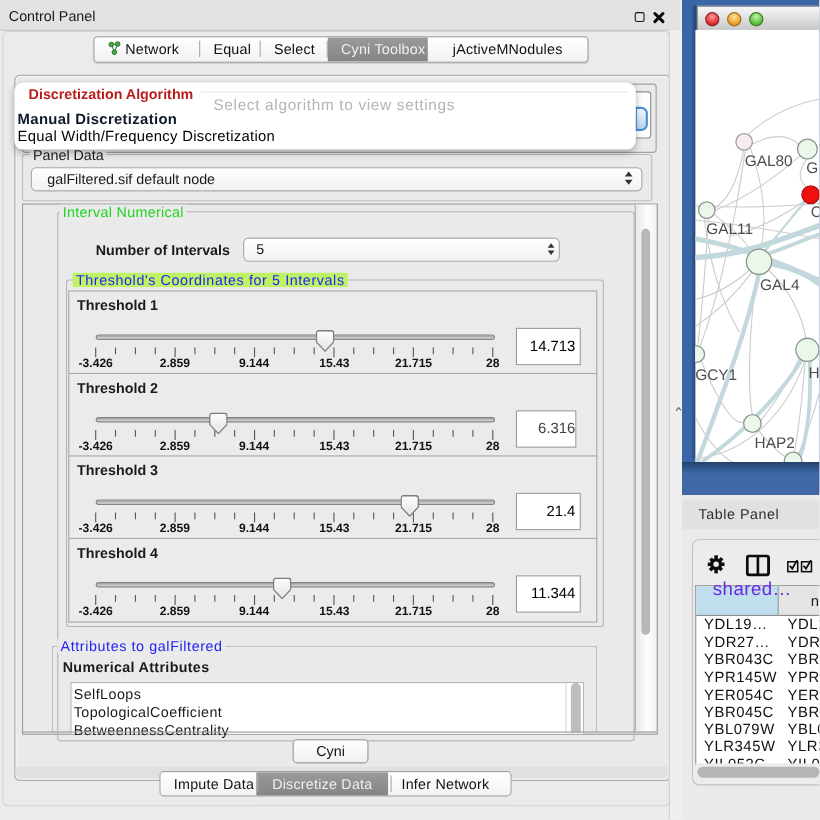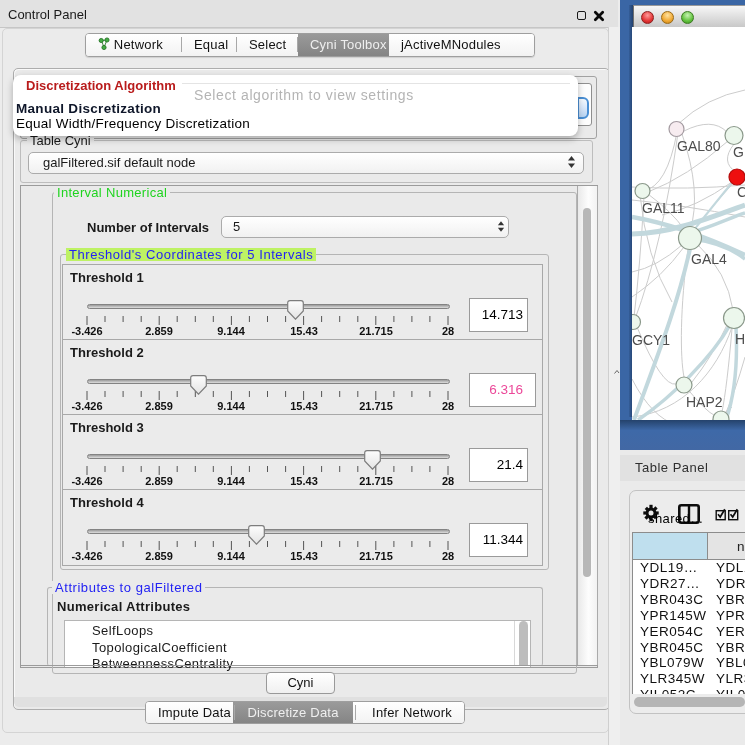--- a/index.html
+++ b/index.html
@@ -31,34 +31,34 @@
 <div class="abs" style="left:2px;top:28px;width:605px;height:703px;background:#ebebeb;
   border:1px solid #d4d4d4;border-radius:5px;"></div>
 
 <div class="abs" style="left:85px;top:33px;height:22px;border:1px solid #9e9e9e;border-radius:4px;
   overflow:hidden;background:#fff;white-space:nowrap;box-shadow:0 1px 1px rgba(0,0,0,0.12);">
   <div class="seg" style="width:72px;"><svg width="12" height="14" viewBox="0 0 12 14" style="vertical-align:-2px;">
     <path d="M3.5 3.5 L9 3 M3.5 3.5 L6 10.5 M9 3 L6 10.5" stroke="#2a7a2a" stroke-width="0.9" fill="none"></path>
     <circle cx="3.2" cy="3.5" r="2.1" fill="#44ac44" stroke="#1d6b1d" stroke-width="0.8"></circle>
     <circle cx="9" cy="3" r="2.1" fill="#44ac44" stroke="#1d6b1d" stroke-width="0.8"></circle>
     <circle cx="6" cy="10.5" r="2.1" fill="#44ac44" stroke="#1d6b1d" stroke-width="0.8"></circle>
-  </svg> Network</div><div class="seg" style="width:31px;text-align:center;">Equal</div><div class="seg" style="width:37px;text-align:center;">Select</div><div class="seg sel" style="width:67px;text-align:center;">Cyni Toolbox</div><div class="seg" style="width:121px;text-align:left;border-right:none;">jActiveMNodules</div>
+  </svg> Network</div><div class="seg" style="width:31px;text-align:center;">Equal</div><div class="seg" style="width:37px;text-align:center;">Select</div><div class="seg sel" style="width:67px;text-align:center;">Cyni Toolbox</div><div class="seg" style="width:121px;text-align:center;border-right:none;">jActiveMNodules</div>
 </div>
 
 <div class="abs" style="left:13px;top:68px;width:595px;height:640px;background:#eaeaea;
   border:1px solid #adadad;border-radius:5px;box-shadow:inset 1px 1px 0 rgba(255,255,255,0.7);"></div>
 <div class="abs" style="left:14px;top:697px;width:593px;height:10px;background:#e0e0e0;border-radius:0 0 5px 5px;"></div>
 
 <div class="group" style="left:20px;top:76px;width:575px;height:61px;border-color:#a2a2a2;"></div>
 <div class="abs" style="left:28px;top:83px;width:562px;height:41px;background:#fdfdfd;border:1px solid #8f8f8f;border-radius:3px;"></div>
 <div class="abs" style="left:577px;top:97px;width:8px;height:18px;border-radius:0 6px 6px 0;
   background:linear-gradient(#f5faff,#dceafc 45%,#b9d4f2);border:2px solid #4a8fd4;"></div>
 
 <div class="group" style="left:20px;top:140px;width:571px;height:41px;"></div>
-<div class="gtitle t13" style="left:27px;top:134px;background:#eaeaea;">Table Cyni</div>
+<div class="gtitle t13" style="left:27px;top:134px;background:#eaeaea;">Panel Data</div>
 <div class="combo" style="left:28px;top:152px;width:554px;height:20px;background:linear-gradient(#ffffff,#f1f1f1);border-radius:5px;"></div>
 <div class="abs t13" style="left:43px;top:155px;">galFiltered.sif default node</div>
 <svg class="abs" style="left:567px;top:155px;" width="9" height="14" viewBox="0 0 9 14">
   <path d="M4.5 1 L8 5.5 L1 5.5 Z" fill="#333"></path>
     <path d="M4.5 13 L8 8.5 L1 8.5 Z" fill="#333"></path>
 </svg>
 
 <div class="abs" style="left:20px;top:185px;width:576px;height:481px;background:#eaeaea;
   border:1px solid #9b9b9b;"></div>
 
@@ -163,21 +163,21 @@
 <svg class="abs" style="left:190.4px;top:375px;z-index:3;" width="17" height="20" viewBox="0 0 17 20">
     <path d="M3 0.7 H14 Q16.3 0.7 16.3 3 V11 L8.5 19.2 L0.7 11 V3 Q0.7 0.7 3 0.7 Z" fill="url(#thg2)" stroke="#7d7d7d" stroke-width="1.2"></path>
     <defs>
       <linearGradient id="thg2" x1="0" y1="0" x2="0" y2="1">
         <stop offset="0" stop-color="#fdfdfd"></stop>
         <stop offset="0.5" stop-color="#f0f0f0"></stop>
         <stop offset="1" stop-color="#e4e4e4"></stop>
       </linearGradient>
     </defs>
   </svg>
-<div class="abs" style="left:469px;top:373px;width:53px;height:32px;background:#fff;border:1px solid #9a9a9a;font-size:13.5px;color:#ec4899;text-align:right;line-height:32px;padding-right:12px;">6.316</div>
+<div class="abs" style="left:469px;top:373px;width:53px;height:32px;background:#fff;border:1px solid #9a9a9a;font-size:13.5px;color:#404040;text-align:right;line-height:32px;padding-right:0;">6.316</div>
 <div class="abs" style="left:62px;top:414px;width:479px;height:75px;background:#ebebeb;border:1px solid #a8a8a8;"></div>
 <div class="abs t13 bold" style="left:70px;top:420px;">Threshold 3</div>
 <div class="abs" style="left:87px;top:454px;width:361px;height:3px;border-radius:3px;background:linear-gradient(#9a9a9a,#dedede);border:1px solid #838383;"></div>
 <svg class="abs" style="left:62px;top:465px;" width="479" height="10" viewBox="0 0 479 10">
     <g stroke="#555" stroke-width="1">
       <line x1="25.0" y1="1" x2="25.0" y2="10"></line>
       <line x1="43.0" y1="1" x2="43.0" y2="7"></line>
       <line x1="61.1" y1="1" x2="61.1" y2="7"></line>
       <line x1="79.2" y1="1" x2="79.2" y2="7"></line>
       <line x1="97.2" y1="1" x2="97.2" y2="10"></line>
@@ -259,31 +259,31 @@
         <stop offset="1" stop-color="#e4e4e4"></stop>
       </linearGradient>
     </defs>
   </svg>
 <div class="abs" style="left:469px;top:523px;width:53px;height:32px;background:#fff;border:1px solid #9a9a9a;font-size:13.5px;color:#000;text-align:right;line-height:32px;padding-right:4px;">11.344</div>
 
 <div class="group" style="left:47px;top:587px;width:494px;height:78px;border-bottom:none;border-color:#b5b5b5;"></div>
 <div class="gtitle" style="left:52px;top:581px;background:#eaeaea;font-size:13px;letter-spacing:0.55px;color:#2323f3;">Attributes to galFiltered</div>
 <div class="abs t13 bold" style="left:57px;top:599px;letter-spacing:0.3px;">Numerical Attributes</div>
 <div class="abs" style="left:64px;top:620px;width:465px;height:46px;background:#fff;border:1px solid #b5b5b5;border-bottom:none;"></div>
-<div class="abs t13" style="left:67px;top:623px;line-height:16.5px;letter-spacing:0.4px;margin-left:25px;">SelfLoops<br>TopologicalCoefficient<br>BetweennessCentrality</div>
+<div class="abs t13" style="left:67px;top:623px;line-height:16.5px;letter-spacing:0.4px;">SelfLoops<br>TopologicalCoefficient<br>BetweennessCentrality</div>
 <div class="abs" style="left:514px;top:621px;width:1px;height:45px;background:#d8d8d8;"></div>
 <div class="abs" style="left:519px;top:621px;width:9px;height:45px;background:#bdbdbd;border-radius:4.5px 4.5px 0 0;"></div>
 <div class="abs" style="left:20px;top:665px;width:577px;height:1px;background:#9b9b9b;"></div>
 
 <div class="abs" style="left:266px;top:672px;width:67px;height:20px;background:linear-gradient(#ffffff,#f0f0f0);
   border:1px solid #999;border-radius:4px;text-align:center;line-height:20px;font-size:13px;color:#111;">Cyni</div>
 
 <div class="abs" style="left:145px;top:701px;height:21px;border:1px solid #9e9e9e;border-radius:4px;
   overflow:hidden;background:#fff;white-space:nowrap;z-index:5;">
-  <div class="seg" style="width:63px;text-align:center;line-height:21px;">Impute Data</div><div class="seg sel" style="width:96px;text-align:center;line-height:21px;">Discretize Data</div><div class="seg" style="width:87px;text-align:right;line-height:21px;border-right:none;">Infer Network</div>
+  <div class="seg" style="width:63px;text-align:center;line-height:21px;">Impute Data</div><div class="seg sel" style="width:96px;text-align:center;line-height:21px;">Discretize Data</div><div class="seg" style="width:87px;text-align:left;line-height:21px;border-right:none;">Infer Network</div>
 </div>
 
 <div class="abs" style="left:180.7px;top:37px;width:1px;height:15px;background:#a8a8a8;z-index:6;"></div>
 <div class="abs" style="left:236.3px;top:37px;width:1px;height:15px;background:#a8a8a8;z-index:6;"></div>
 <div class="abs" style="left:297.4px;top:37px;width:1px;height:15px;background:#a8a8a8;z-index:6;"></div>
 <div class="abs" style="left:234.0px;top:705px;width:1px;height:15px;background:#a8a8a8;z-index:6;"></div>
 <div class="abs" style="left:355.0px;top:705px;width:1px;height:15px;background:#a8a8a8;z-index:6;"></div>
 
 <div class="abs" style="left:608px;top:27px;width:12px;height:718px;background:#efefef;border-left:1px solid #cfcfcf;"></div>
 <div class="abs" style="left:608px;top:0;width:10px;height:27px;background:#e2e2e2;"></div>
@@ -398,21 +398,21 @@
 <svg class="abs" style="left:715px;top:506px;" width="24" height="15" viewBox="0 0 24 15">
   <rect x="1.2" y="4.7" width="9" height="9" fill="none" stroke="#0d0d0d" stroke-width="1.4"></rect>
   <path d="M3 8.3 L5.2 11 L9.8 3.2" fill="none" stroke="#0d0d0d" stroke-width="1.7"></path>
   <rect x="13.7" y="4.7" width="9" height="9" fill="none" stroke="#0d0d0d" stroke-width="1.4"></rect>
   <path d="M15.5 8.3 L17.7 11 L22.3 3.2" fill="none" stroke="#0d0d0d" stroke-width="1.7"></path>
 </svg>
 
 <div class="abs" style="left:632px;top:532px;width:113px;height:164px;background:#fff;border-top:1px solid #8c8c8c;border-left:1px solid #8c8c8c;overflow:hidden;"></div>
 <div class="abs" style="left:633px;top:533px;width:74px;height:26px;background:#bfdfee;border-right:1px solid #8c8c8c;border-bottom:1px solid #8c8c8c;"></div>
 <div class="abs" style="left:708px;top:533px;width:37px;height:26px;background:#e4e4e4;border-bottom:1px solid #8c8c8c;"></div>
-<div class="abs" style="left:648px;top:511px;font-size:13px;letter-spacing:0.4px;color:#000000;">shared…</div>
+<div class="abs" style="left:648px;top:526px;font-size:17px;letter-spacing:0.4px;color:#6d28d9;">shared…</div>
 <div class="abs" style="left:737px;top:539px;font-size:13.5px;color:#222;">n</div>
 <div class="abs" style="left:640px;top:560px;font-size:13.5px;letter-spacing:0.5px;color:#111;line-height:15.9px;">
   YDL19…<br>YDR27…<br>YBR043C<br>YPR145W<br>YER054C<br>YBR045C<br>YBL079W<br>YLR345W<br>YIL052C</div>
 <div class="abs" style="left:716px;top:560px;font-size:13.5px;letter-spacing:0.5px;color:#111;line-height:15.9px;">
   YDL1<br>YDR2<br>YBR0<br>YPR1<br>YER0<br>YBR0<br>YBL0<br>YLR3<br>YIL0</div>
 <div class="abs" style="left:632px;top:694px;width:113px;height:13px;background:#ececec;"></div>
 <div class="abs" style="left:634px;top:697px;width:111px;height:10px;background:#b5b5b5;border-radius:5px;"></div>
 
 <div class="abs" style="left:13px;top:75px;width:565px;height:61px;background:#fff;
   border-radius:8px;box-shadow:0 3px 7px rgba(0,0,0,0.28);z-index:10;"></div>

